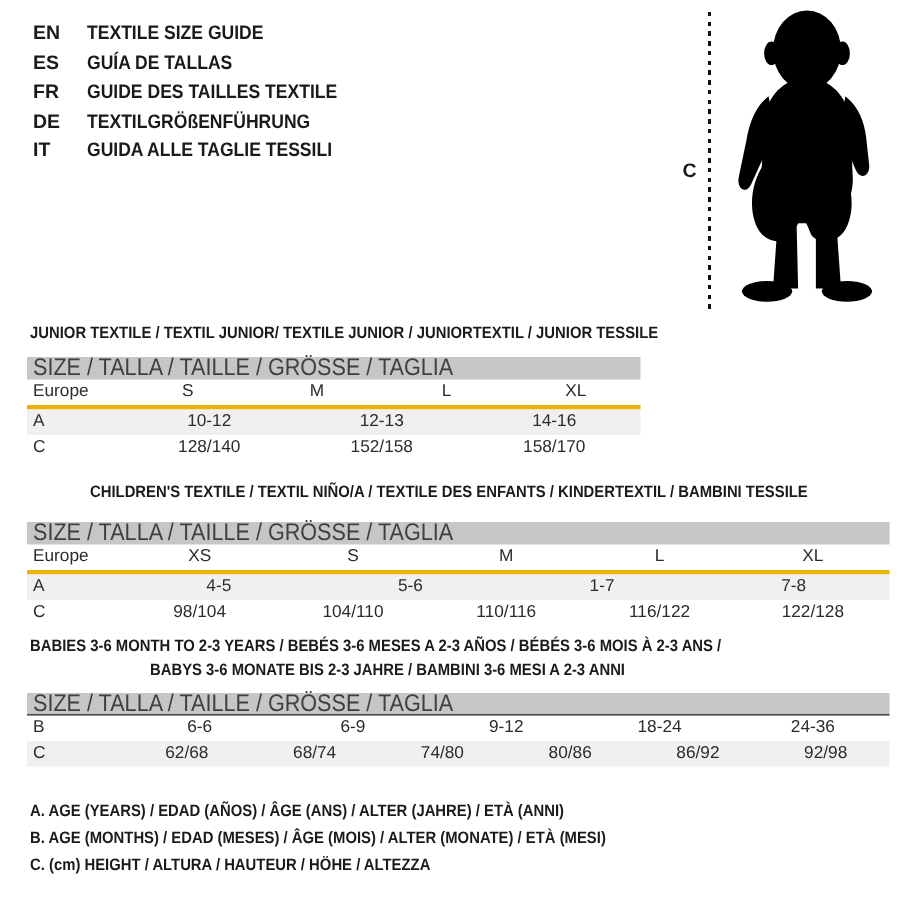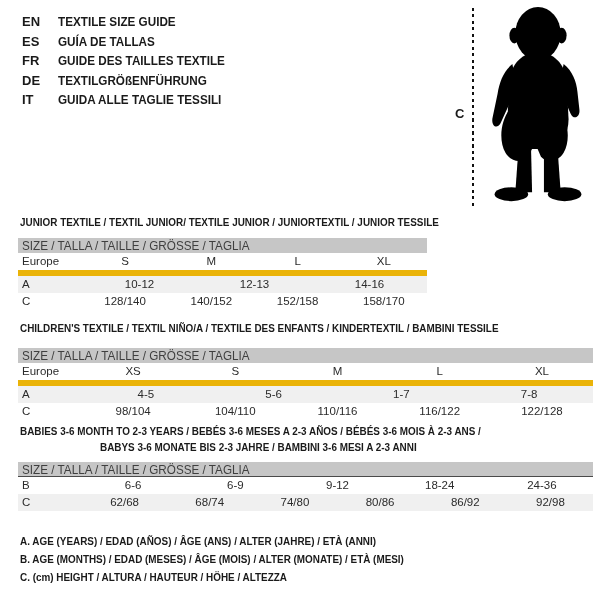--- a/index.html
+++ b/index.html
@@ -23,26 +23,26 @@
   .baby-svg{position:absolute;left:477px;top:3px;}
 
   
   .sec-title{position:absolute;left:20px;font-size:11px;font-weight:bold;line-height:16px;text-align:center;}
 
   
   .size-table{position:absolute;left:18px;}
   .t-narrow{width:409px;}
   .t-wide{width:575px;}
   .bar{height:15px;line-height:15px;background:#c6c6c6;color:#3f3f3f;
-    font-size:13px;padding-left:4px;box-sizing:border-box;}
+    font-size:16px;padding-left:4px;box-sizing:border-box;}
   .bar-border{border-bottom:1px solid #4a4a4a;}
   .trow{display:flex;height:17px;line-height:17px;font-size:11.5px;color:#2b2b2b;}
   .trow .lbl{width:60px;padding-left:4px;text-align:left;}
   .trow .cell{flex:1;text-align:center;}
-  .row-border{border-bottom:6px solid #eab308;}
+  .row-border{border-bottom:3px solid #eab308;}
   .row-shade{background:#f0f0f0;}
 
   
   .notes{position:absolute;left:20px;top:532px;}
   .note-line{height:18px;line-height:18px;font-size:11px;font-weight:bold;white-space:nowrap;}
 </style>
 </head>
 <body>
 
 <div class="lang-list">
@@ -102,27 +102,26 @@
   </div>
   <div class="trow row-shade">
     <span class="lbl">A</span>
     <span class="cell">10-12</span>
     <span class="cell">12-13</span>
     <span class="cell">14-16</span>
   </div>
   <div class="trow">
     <span class="lbl">C</span>
     <span class="cell">128/140</span>
-    <span class="cell">140/152</span>
     <span class="cell">152/158</span>
     <span class="cell">158/170</span>
   </div>
 </div>
 
-<div class="sec-title" style="top:320px;">
+<div class="sec-title" style="top:320px;margin-left:40px;">
   <span class="condensed">CHILDREN'S TEXTILE / TEXTIL NIÑO/A / TEXTILE DES ENFANTS / KINDERTEXTIL / BAMBINI TESSILE</span>
 </div>
 <div class="size-table t-wide" style="top:348px;">
   <div class="bar">
     <span class="condensed">SIZE / TALLA / TAILLE / GRÖSSE / TAGLIA</span>
   </div>
   <div class="trow row-border">
     <span class="lbl">Europe</span>
     <span class="cell">XS</span>
     <span class="cell">S</span>

